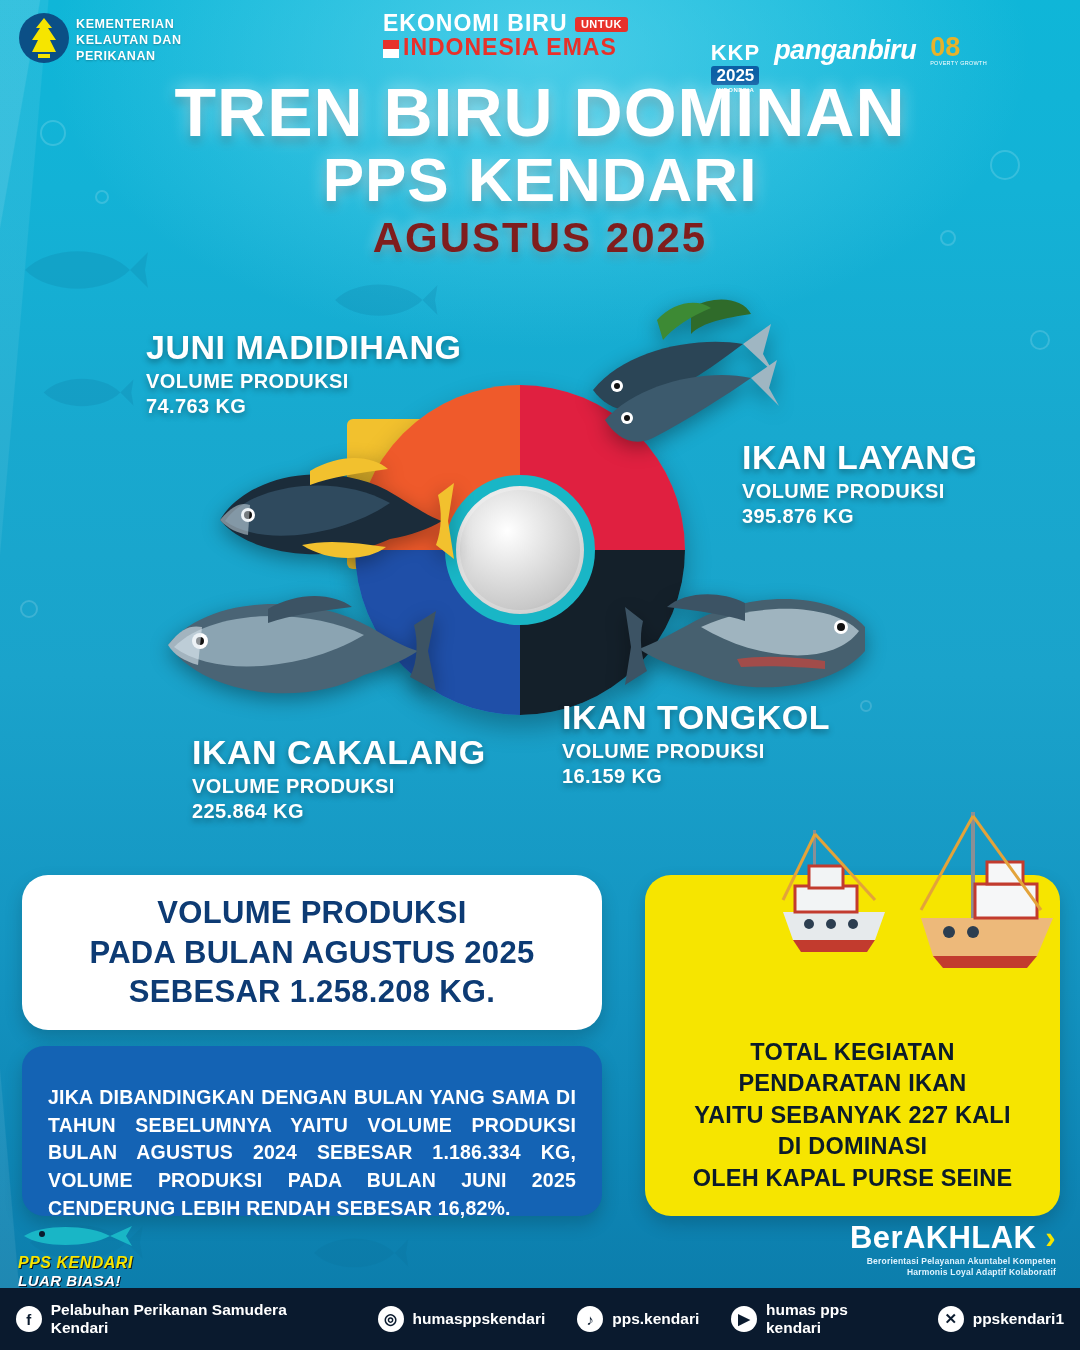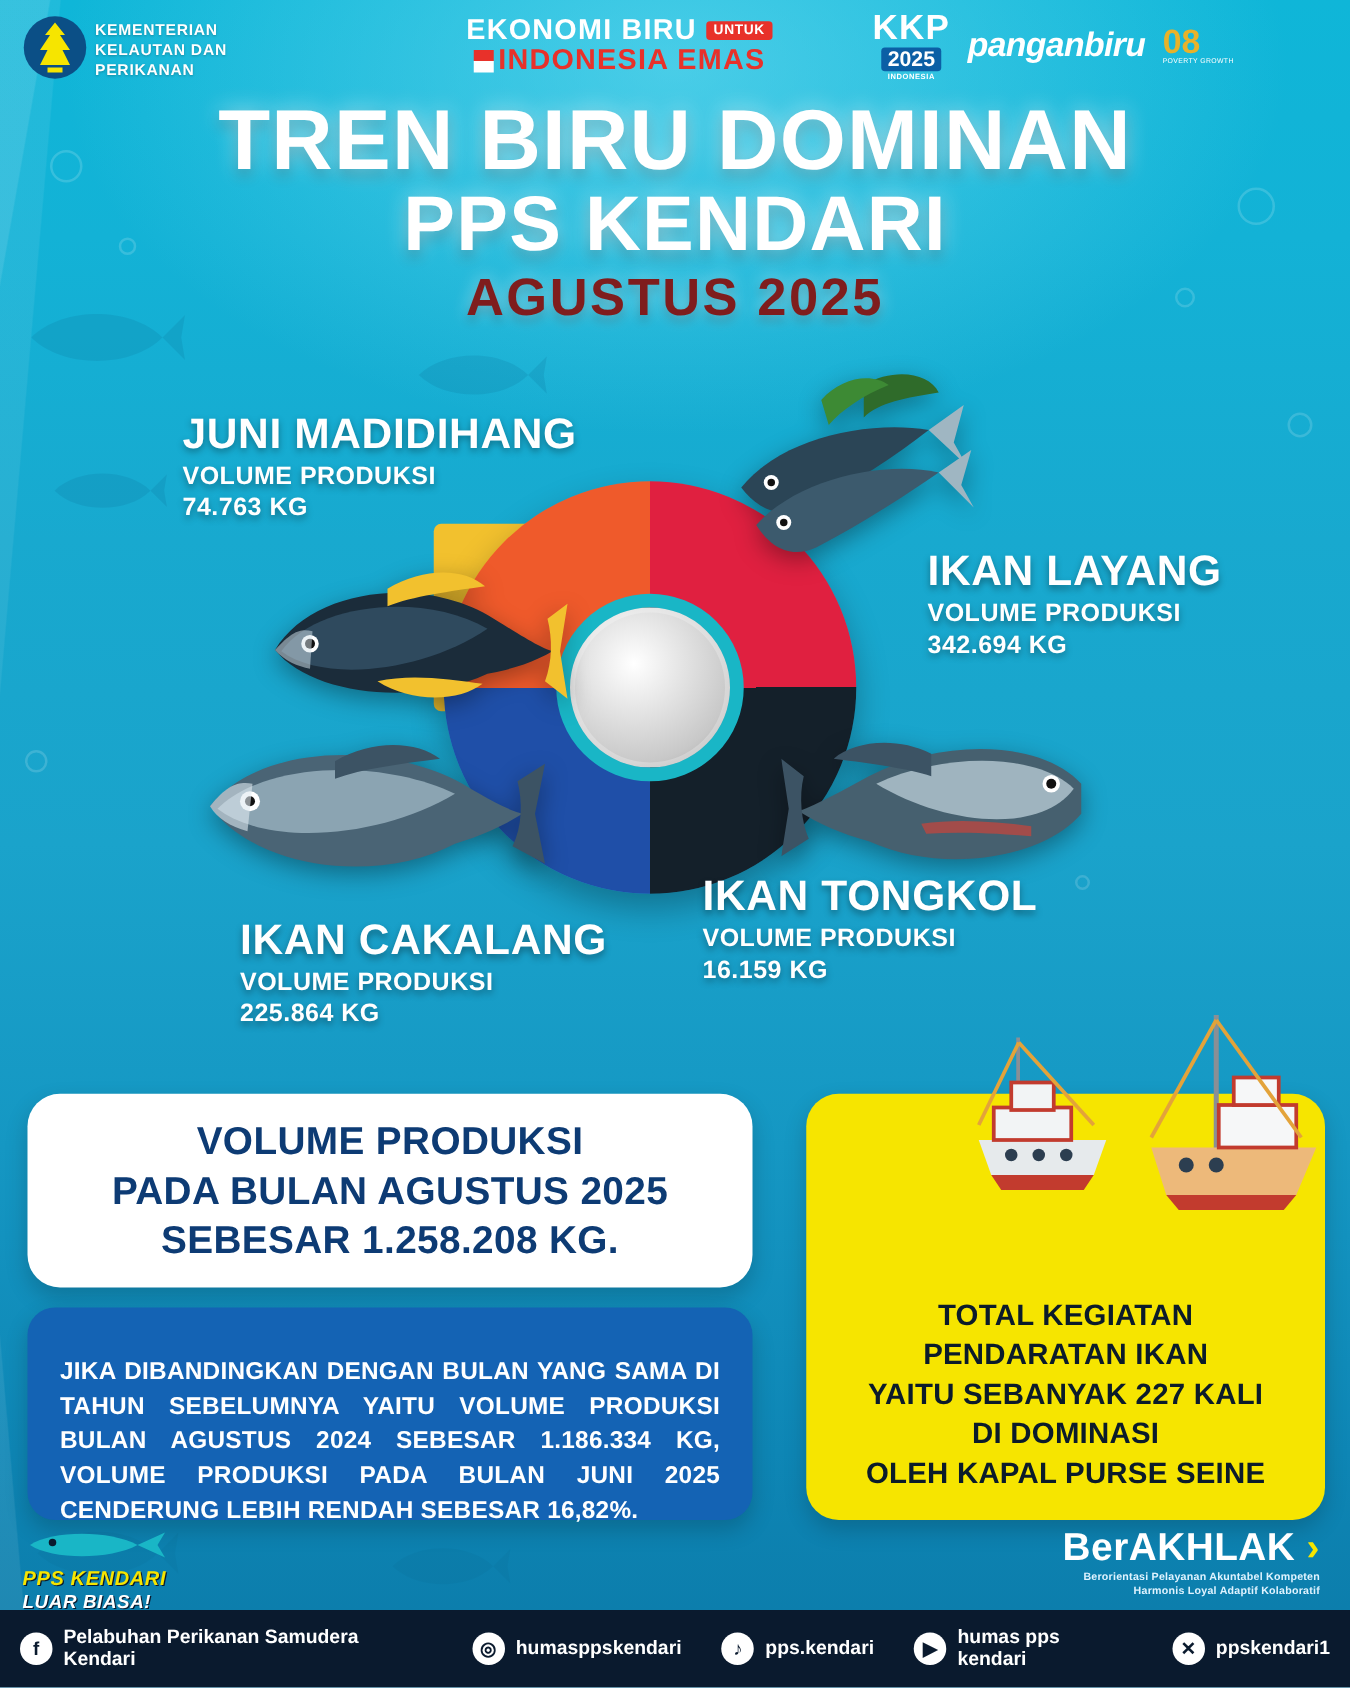--- a/index.html
+++ b/index.html
@@ -18,29 +18,29 @@
       linear-gradient(95deg, rgba(255,255,255,0.07) 0 4%, rgba(255,255,255,0) 4.1% 15%);
   }
   .bubbles { position:absolute; inset:0; pointer-events:none; opacity:.35; }
   .bub { position:absolute; border-radius:50%; border:2px solid rgba(255,255,255,.45); }
   .ghost-fish { position:absolute; opacity:.18; }
 
   
   .topbar { position:absolute; top:0; left:0; width:999px; height:78px; }
   .garuda { position:absolute; left:18px; top:10px; width:52px; height:56px; }
   .kkp-text { position:absolute; left:76px; top:16px; color:#ffffff; font-weight:bold; font-size:12.5px; line-height:1.28; letter-spacing:.6px; text-shadow:0 1px 2px rgba(0,0,0,.25); }
-  .ekonomi { position:absolute; left:373px; top:12px; text-align:center; }
+  .ekonomi { position:absolute; left:383px; top:12px; }
   .ek1 { font-size:23px; font-weight:bold; color:#ffffff; letter-spacing:1px; line-height:1; white-space:nowrap;}
   .ek2 { font-size:23px; font-weight:bold; color:#ffffff; letter-spacing:1px; line-height:1.05; white-space:nowrap;}
   .ek-red { color:#e8312a; }
   .untuk { display:inline-block; background:#e8312a; color:#fff; font-size:11px; padding:2px 6px; border-radius:3px; vertical-align:middle; letter-spacing:.5px;}
   .flagbar { display:inline-block; width:16px; height:18px; background:linear-gradient(#e8312a 50%, #ffffff 50%); vertical-align:-3px; margin-right:4px;}
   .logos { position:absolute; right:12px; top:8px; display:flex; align-items:center; gap:14px; }
   .kkp-badge { color:#fff; font-weight:bold; text-align:center; line-height:1; }
-  .kkp-badge .a{ font-size:28px; letter-spacing:1px;}
+  .kkp-badge .a{ font-size:22px; letter-spacing:1px;margin-top:34px;}
   .kkp-badge .b{ font-size:17px; background:#0b5fa5; padding:1px 5px; border-radius:3px; display:inline-block; margin-top:2px;}
   .kkp-badge .c{ font-size:6px; letter-spacing:.5px; margin-top:2px;}
   .pangan { color:#fff; font-weight:bold; font-size:27px; font-style:italic; letter-spacing:-.5px; }
   .q8 { color:#fff; line-height:1;}
   .q8 .n { font-size:27px; font-weight:bold;}
   .q8 .n span{ color:#e8b22a;}
   .q8 .s { font-size:5.5px; letter-spacing:.3px;}
 
   
   .title-wrap { position:absolute; top:78px; left:0; width:1080px; text-align:center; }
@@ -231,21 +231,21 @@
 
 <div class="lbl" style="left:146px; top:330px;">
   <div class="name">JUNI MADIDIHANG</div>
   <div class="vp">VOLUME PRODUKSI</div>
   <div class="val">74.763 KG</div>
 </div>
 
 <div class="lbl" style="left:742px; top:440px;">
   <div class="name">IKAN LAYANG</div>
   <div class="vp">VOLUME PRODUKSI</div>
-  <div class="val">342.694 KG</div>
+  <div class="val">395.876 KG</div>
 </div>
 
 <div class="lbl" style="left:562px; top:700px;">
   <div class="name">IKAN TONGKOL</div>
   <div class="vp">VOLUME PRODUKSI</div>
   <div class="val">16.159 KG</div>
 </div>
 
 <div class="lbl" style="left:192px; top:735px;">
   <div class="name">IKAN CAKALANG</div>

